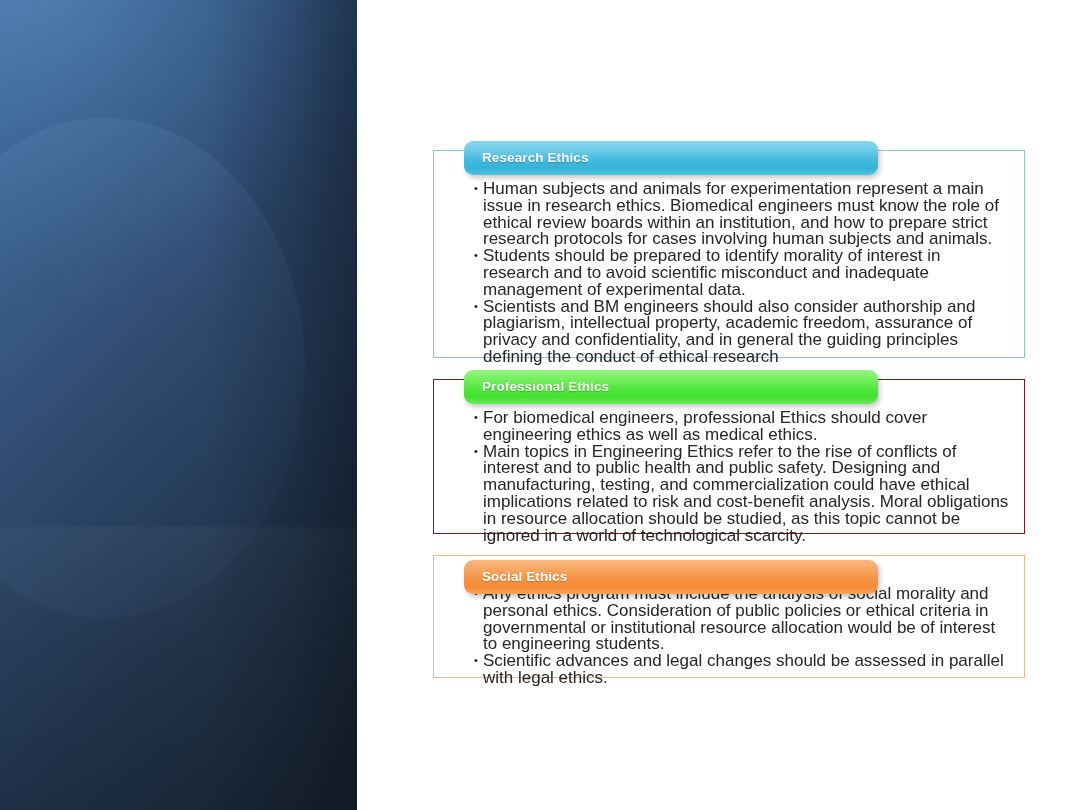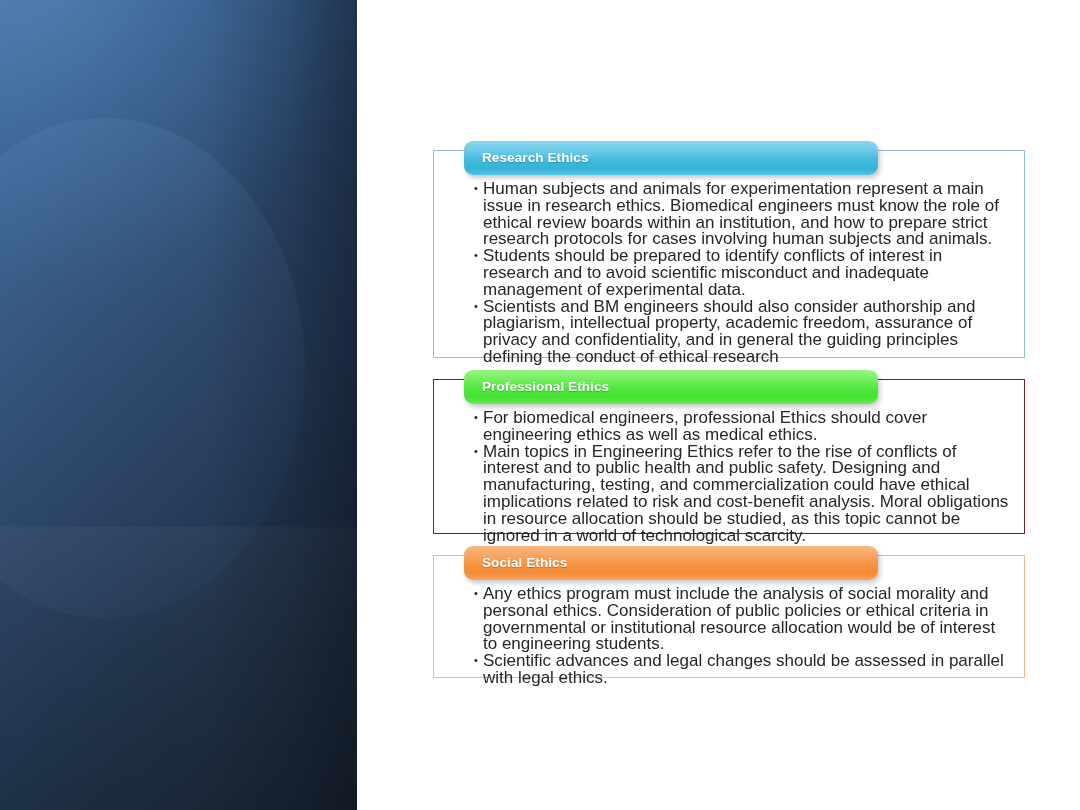--- a/index.html
+++ b/index.html
@@ -170,21 +170,21 @@
   .banner.green {
     top: 370px;
     background: linear-gradient(180deg,
         #96f582 0%,
         #74ef5e 28%,
         #4ce53a 60%,
         #45e132 80%,
         #68ea57 100%);
   }
   .banner.orange {
-    top: 546px;
+    top: 560px;
     background: linear-gradient(180deg,
         #f9b77e 0%,
         #f8a662 28%,
         #f5913f 60%,
         #f48b36 80%,
         #f8a462 100%);
     text-decoration: underline;
   }
 
   .bullets {
@@ -225,21 +225,21 @@
     <div class="panel-circle"></div>
     <div class="panel-band"></div>
     <div class="panel-vignette"></div>
   </div>
 
   <div class="content-area">
 
     <div class="section blue sec1">
       <ul class="bullets">
         <li>Human subjects and animals for experimentation represent a main issue in research ethics. Biomedical engineers must know the role of ethical review boards within an institution, and how to prepare strict research protocols for cases involving human subjects and animals.</li>
-        <li>Students should be prepared to identify conflicts of interest in research and to avoid scientific misconduct and inadequate management of experimental data.</li>
+        <li>Students should be prepared to identify morality of interest in research and to avoid scientific misconduct and inadequate management of experimental data.</li>
         <li>Scientists and BM engineers should also consider authorship and plagiarism, intellectual property, academic freedom, assurance of privacy and confidentiality, and in general the guiding principles defining the conduct of ethical research</li>
       </ul>
     </div>
     <div class="banner blue">
       <span class="banner-label">Research Ethics</span>
     </div>
 
     <div class="section green sec2">
       <ul class="bullets">
         <li>For biomedical engineers, professional Ethics should cover engineering ethics as well as medical ethics.</li>

